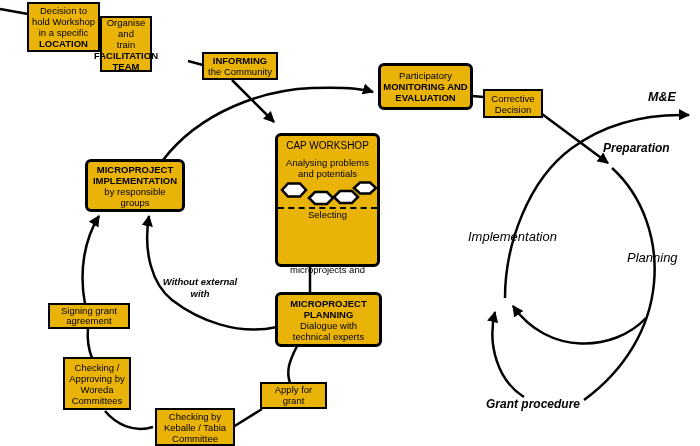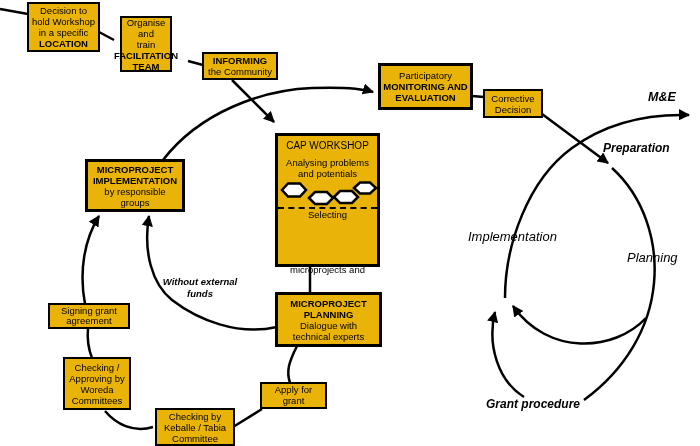--- a/index.html
+++ b/index.html
@@ -8,21 +8,21 @@
     font-family:"Liberation Sans", sans-serif; color:#000; overflow:hidden;
   }
   svg.wires { position:absolute; left:0; top:0; z-index:1; }
   svg.wires path { fill:none; stroke:#000; stroke-width:2.5; }
   .box {
     position:absolute; z-index:2; box-sizing:border-box; background:#eab308;
     border:2px solid #000; display:flex; flex-direction:column;
     align-items:center; justify-content:center; text-align:center;
     font-size:9.5px; line-height:11px;
   }
-  .box.thick { border-width:3px; }
+  .box.thick { border-width:3px;border-radius:6px; }
   .ln { display:block; }
   .b  { font-weight:bold; }
   .lbl { position:absolute; z-index:2; font-style:italic; white-space:nowrap; }
   .lbl.bold { font-weight:bold; }
   .cap-top {
     box-sizing:border-box; width:100%; height:78px;
     border-bottom:2px dashed #000; padding-top:4px;
     display:flex; flex-direction:column; align-items:center;
   }
   .cap-title { font-weight:normal; font-size:10px; margin-bottom:6px; }
@@ -65,21 +65,21 @@
     <path d="M277,327 C238,336 198,320 172,300 C152,284 143,252 149,216" marker-end="url(#ah)"></path>
   </svg>
 
   <div class="box" style="left:27px;top:2px;width:73px;height:50px">
     <span class="ln">Decision to</span>
     <span class="ln">hold Workshop</span>
     <span class="ln">in a specific</span>
     <span class="ln b">LOCATION</span>
   </div>
 
-  <div class="box" style="left:120px;top:16px;width:52px;height:56px">
+  <div class="box" style="left:100px;top:16px;width:52px;height:56px">
     <span class="ln">Organise and</span>
     <span class="ln">train</span>
     <span class="ln b">FACILITATION</span>
     <span class="ln b">TEAM</span>
   </div>
 
   <div class="box" style="left:202px;top:52px;width:76px;height:28px">
     <span class="ln b">INFORMING</span>
     <span class="ln">the Community</span>
   </div>
@@ -146,21 +146,21 @@
     <span class="ln">Committee</span>
   </div>
 
   <div class="box" style="left:260px;top:382px;width:67px;height:27px;line-height:10.5px">
     <span class="ln">Apply for</span>
     <span class="ln">grant</span>
   </div>
 
   <div class="lbl bold wfunds" style="left:148px;top:276px;width:104px">
     <span class="ln">Without external</span>
-    <span class="ln">funds</span>
+    <span class="ln">with</span>
   </div>
   <div class="lbl bold" style="left:648px;top:90px;font-size:12.5px">M&amp;E</div>
   <div class="lbl bold" style="left:603px;top:141px;font-size:12px">Preparation</div>
   <div class="lbl" style="left:468px;top:229px;font-size:13px">Implementation</div>
   <div class="lbl" style="left:627px;top:250px;font-size:13px">Planning</div>
   <div class="lbl bold" style="left:486px;top:397px;font-size:12px">Grant procedure</div>
 
 </div>
 
 </body></html>

